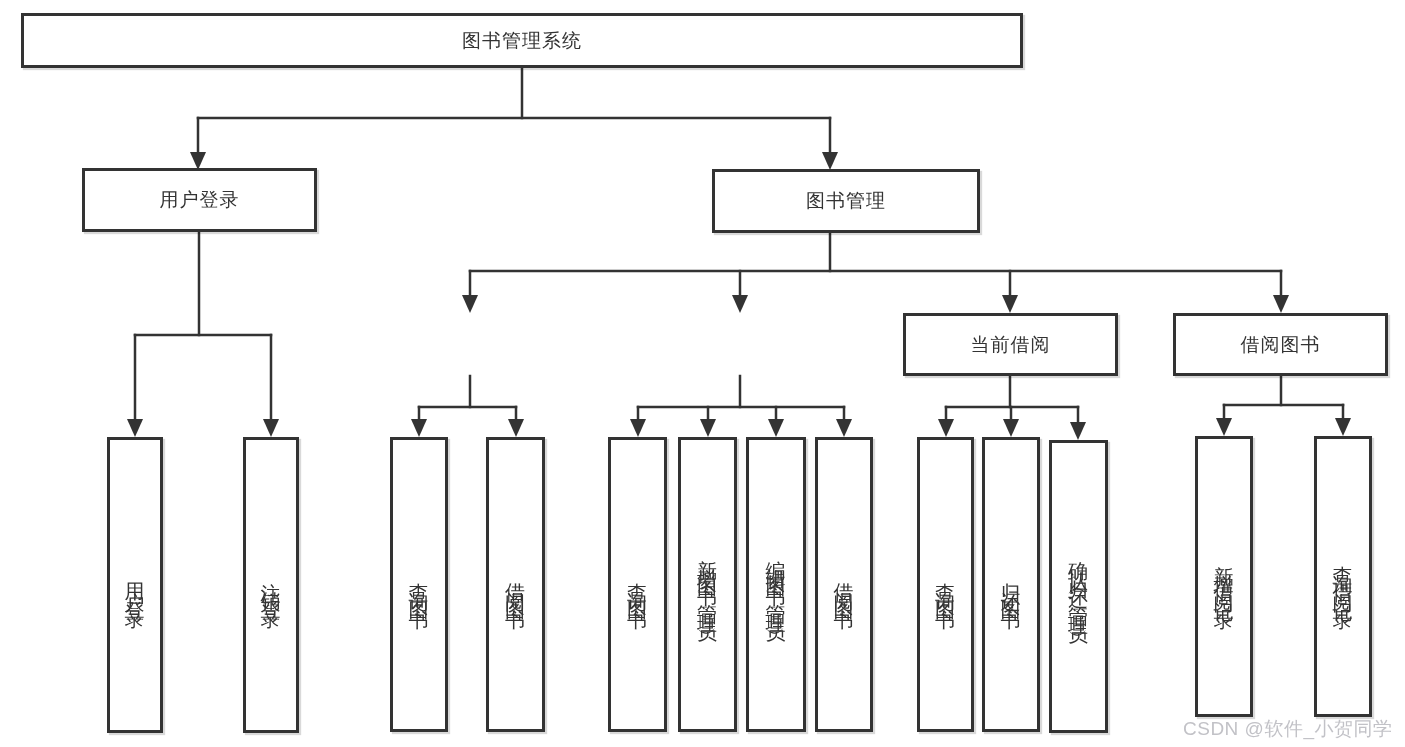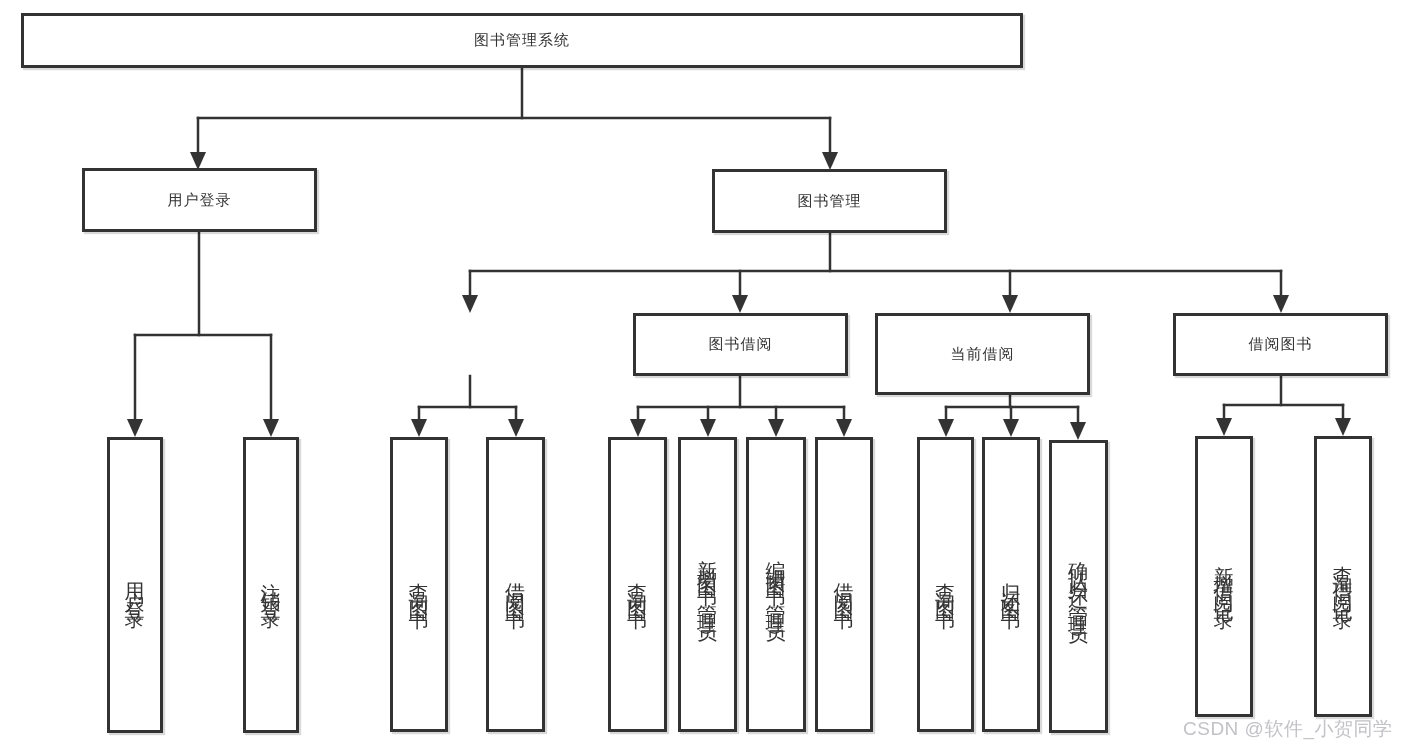--- a/index.html
+++ b/index.html
@@ -13,21 +13,21 @@
   #wires{position:absolute;left:0;top:0;z-index:1;}
   .box{
     position:absolute;z-index:2;
     box-sizing:border-box;
     border:3px solid #333333;
     background:#ffffff;
     display:flex;align-items:center;justify-content:center;
     box-shadow:2px 2px 1px rgba(0,0,0,0.15);
   }
   .hbox span{
-    font-size:15px;color:#333333;letter-spacing:1px;white-space:nowrap;
+    font-size:19px;color:#333333;letter-spacing:1px;white-space:nowrap;
   }
   .vbox span{
     writing-mode:vertical-rl;
     font-size:20px;color:#333333;
     letter-spacing:9px;line-height:1;
     white-space:nowrap;
   }
   .watermark{
     position:absolute;z-index:3;
     left:1183px;top:716px;
@@ -103,28 +103,25 @@
     <polygon class="head" points="1335,418 1351,418 1343,436"></polygon>
   </svg>
 
   <div class="box hbox" style="left:21px;top:13px;width:1002px;height:55px">
     <span>图书管理系统</span>
   </div>
 
   <div class="box hbox" style="left:82px;top:168px;width:235px;height:64px">
     <span>用户登录</span>
   </div>
-  <div class="box hbox" style="left:712px;top:169px;width:235px;height:64px">
+  <div class="box hbox" style="left:712px;top:169px;width:268px;height:64px">
     <span>图书管理</span>
   </div>
 
-  <div class="box hbox" style="left:633px;top:313px;width:215px;height:63px">
-    <span>图书借阅</span>
-  </div>
-  <div class="box hbox" style="left:875px;top:313px;width:215px;height:82px">
+  <div class="box hbox" style="left:903px;top:313px;width:215px;height:63px">
     <span>当前借阅</span>
   </div>
   <div class="box hbox" style="left:1173px;top:313px;width:215px;height:63px">
     <span>借阅图书</span>
   </div>
 
   <div class="box vbox" style="left:107px;top:437px;width:56px;height:296px">
     <span>用户登录</span>
   </div>
   <div class="box vbox" style="left:243px;top:437px;width:56px;height:296px">

